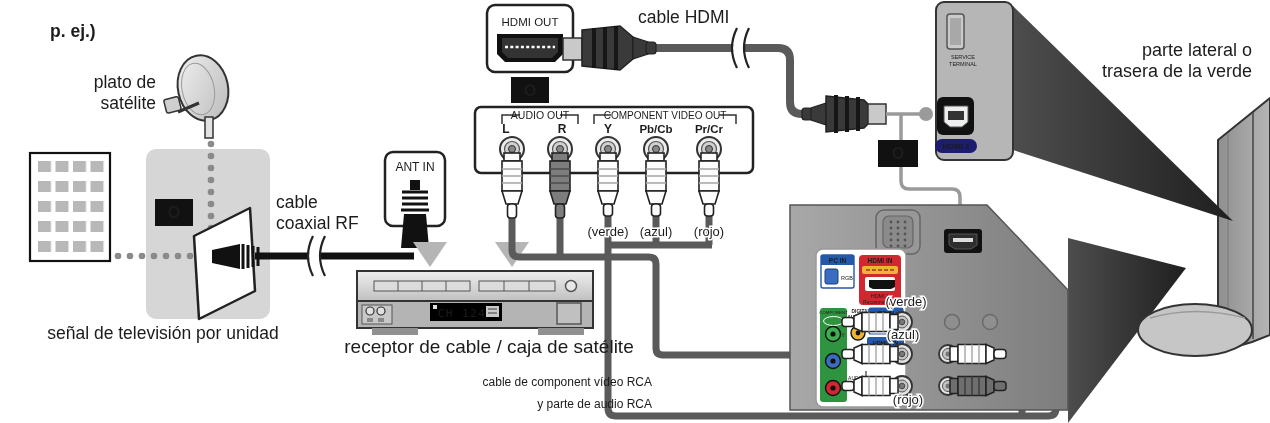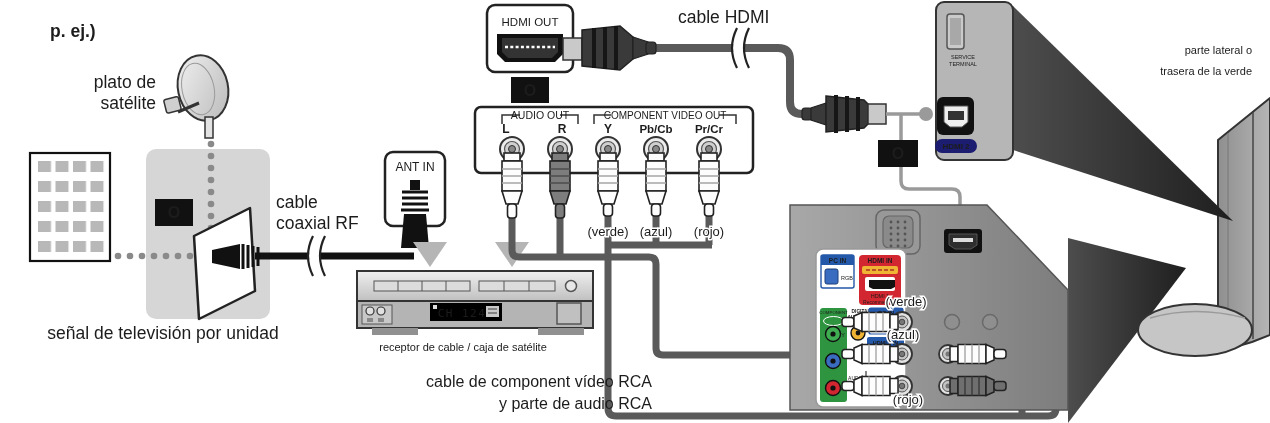--- a/index.html
+++ b/index.html
@@ -486,26 +486,26 @@
 
 <div class="lbl" style="left:40px;top:72px;width:116px;text-align:right;line-height:21px;">
   <div>plato de</div>
   <div>satélite</div>
 </div>
 
 <div class="lbl" style="left:10px;top:322px;width:306px;text-align:center;">
   <div>señal de televisión por unidad</div>
 </div>
 
-<div class="lbl" style="left:638px;top:6px;margin-left:40px;">cable HDMI</div>
-
-<div class="lbl" style="left:318px;top:336px;width:290px;text-align:center;font-size:11px;">receptor de cable / caja de satélite</div>
-
-<div class="lbl" style="left:380px;top:371px;width:272px;text-align:right;font-size:16px;">
+<div class="lbl" style="left:638px;top:6px;">cable HDMI</div>
+
+<div class="lbl" style="left:344px;top:336px;width:290px;text-align:center;font-size:19px;">receptor de cable / caja de satélite</div>
+
+<div class="lbl" style="left:380px;top:371px;width:272px;text-align:right;font-size:12px;">
   <div>cable de component vídeo RCA</div>
   <div>y parte de audio RCA</div>
 </div>
 
-<div class="lbl" style="left:1020px;top:40px;width:232px;text-align:right;font-size:11px;line-height:21px;">
+<div class="lbl" style="left:1020px;top:40px;width:232px;text-align:right;font-size:18px;line-height:21px;">
   <div>parte lateral o</div>
   <div>trasera de la verde</div>
 </div>
 </div>
 
 </body></html>

